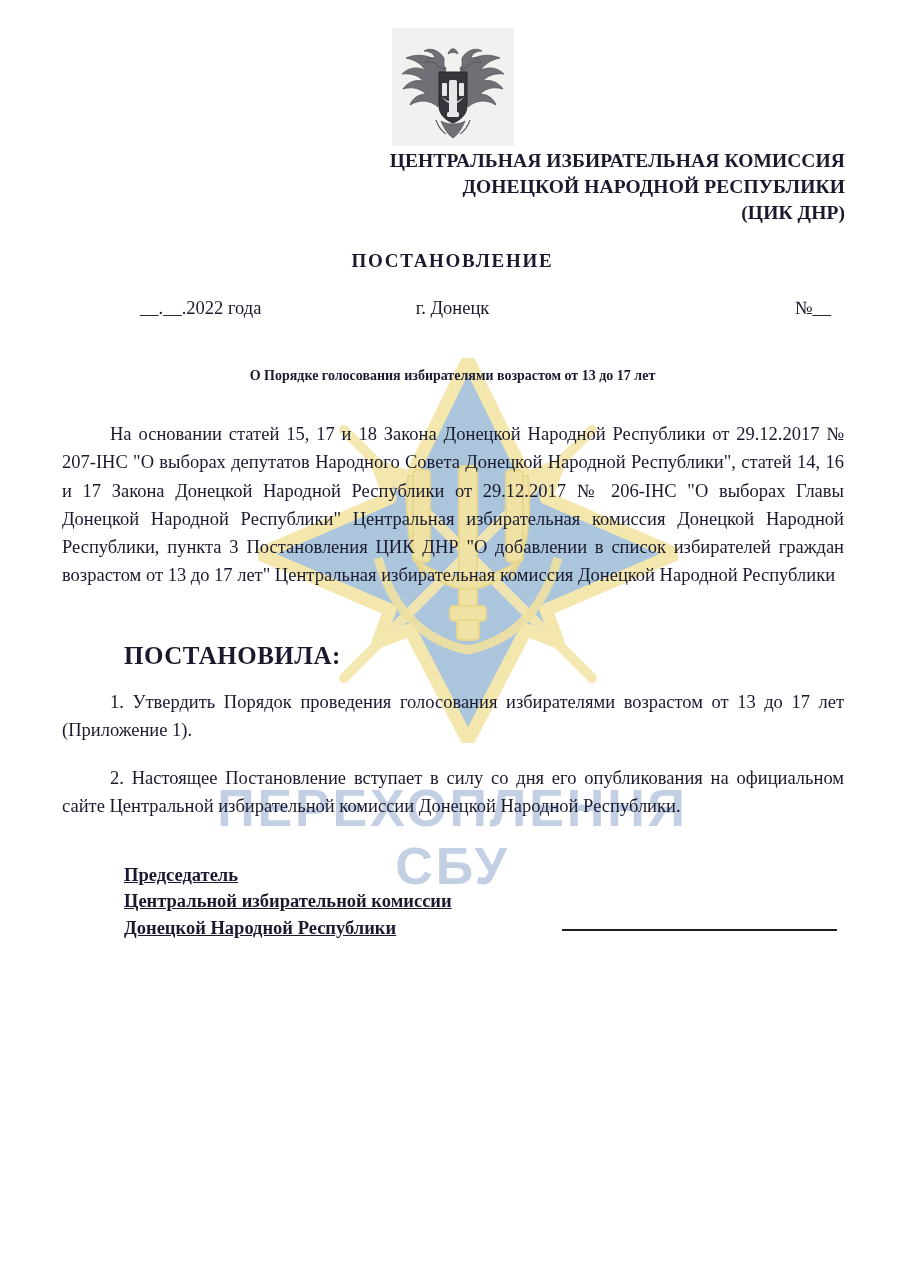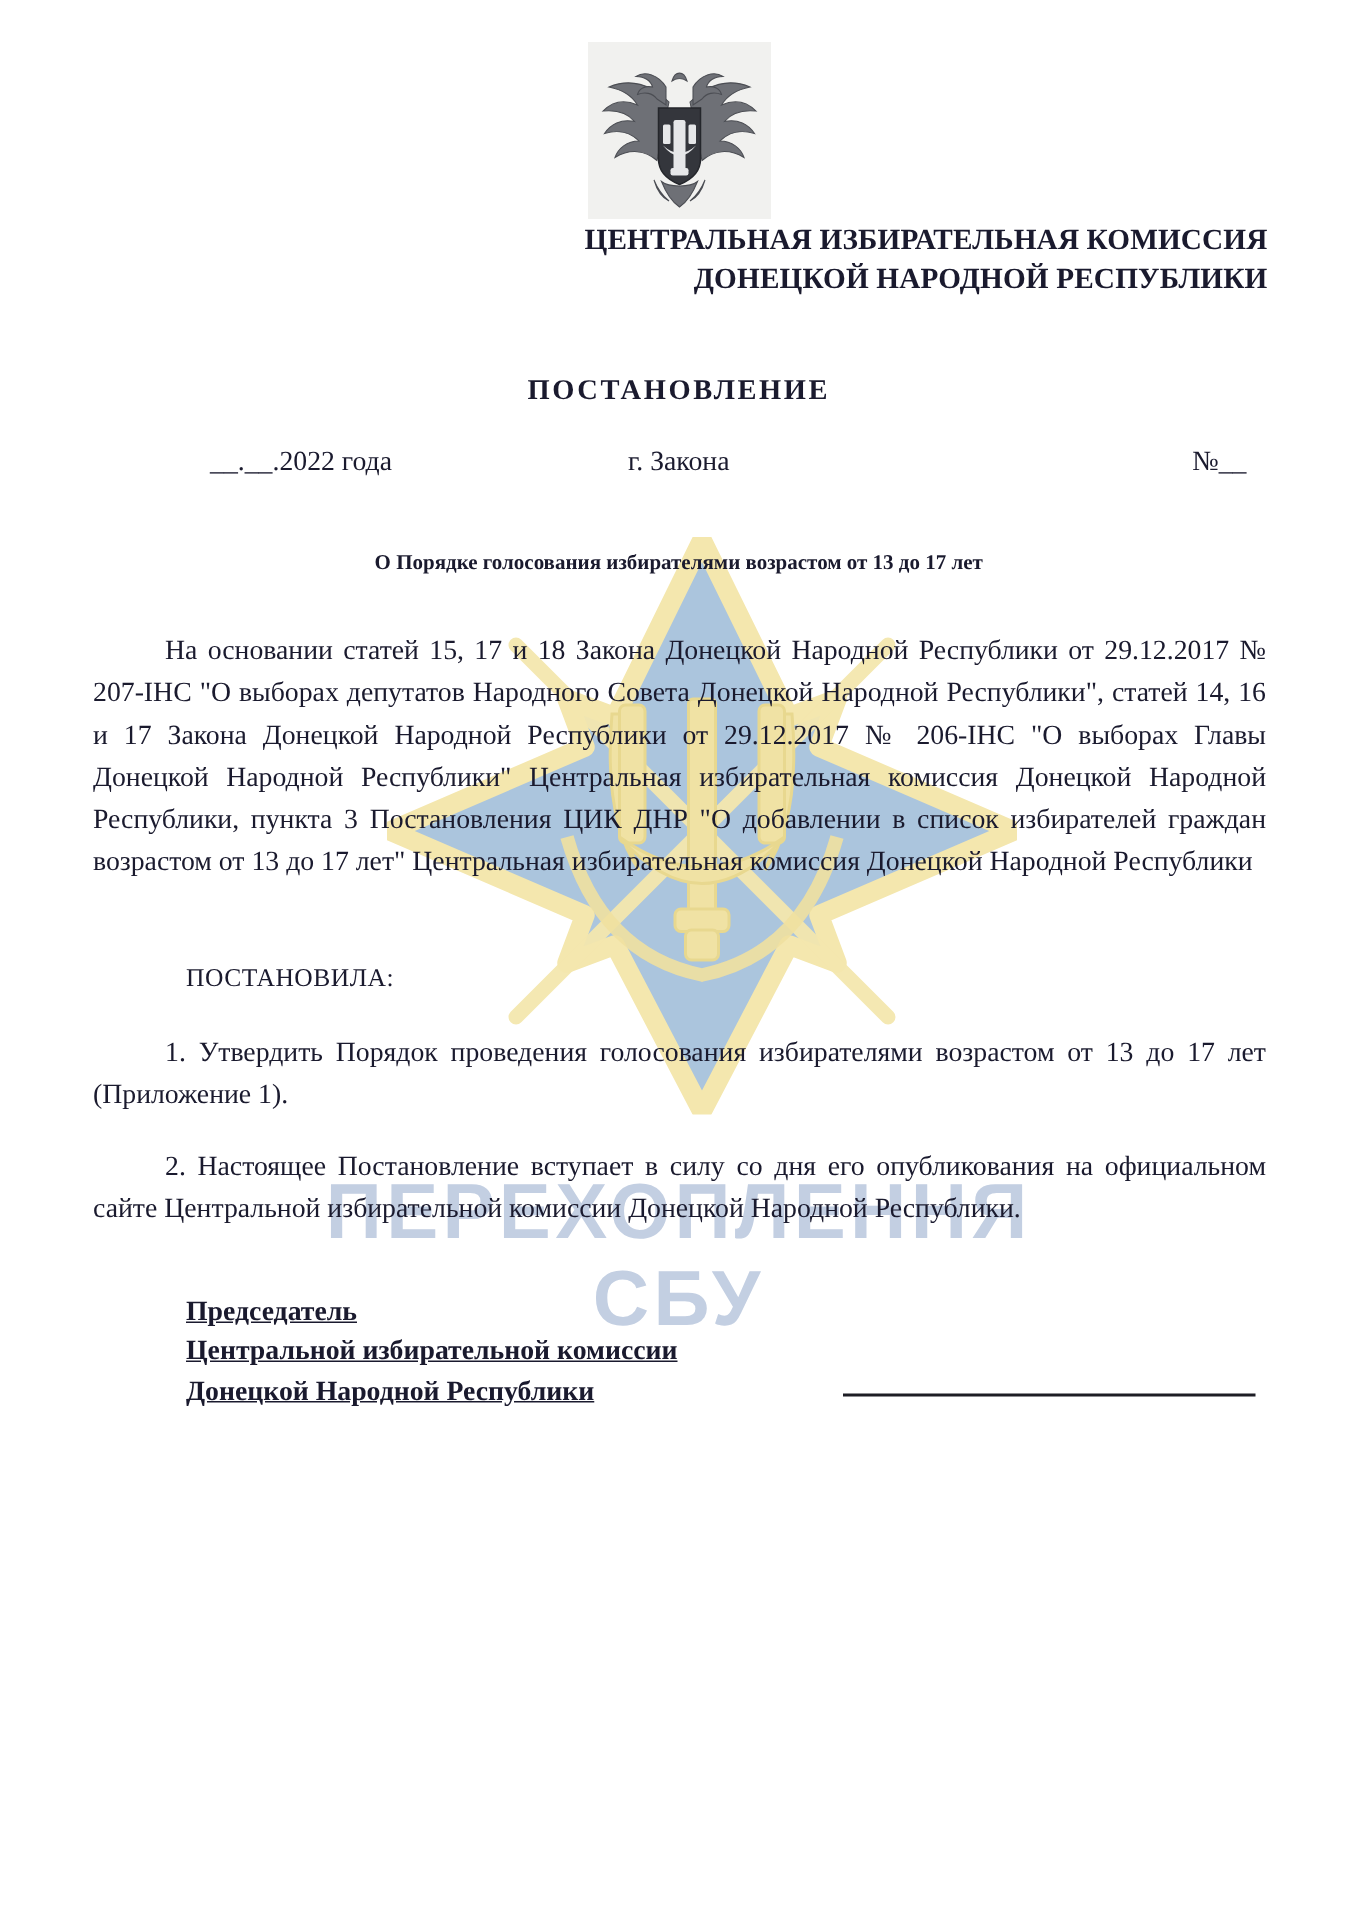--- a/index.html
+++ b/index.html
@@ -140,22 +140,22 @@
     text-justify: inter-word;
   }
   #preamble { top: 420px; }
   #item1    { top: 688px; }
   #item2    { top: 764px; }
 
   .resolve-word {
     position: absolute;
     left: 124px;
     top: 642px;
-    font-weight: 400;
-    font-size: 17px;
+    font-weight: 700;
+    font-size: 25px;
     letter-spacing: 0.02em;
   }
 
   
   .sign-block {
     position: absolute;
     left: 124px;
     top: 862px;
     font-weight: 700;
     font-size: 18.5px;
@@ -251,27 +251,28 @@
           <rect x="67" y="55" width="5" height="13" rx="1"></rect>
           <path d="M50 69 q11 10 22 0 q-11 14 -22 0 z"></path>
           <rect x="55" y="84" width="12" height="5" rx="1.5"></rect>
         </g>
       </svg>
     </div>
 
     <div class="org-title">
       <span class="line">ЦЕНТРАЛЬНАЯ ИЗБИРАТЕЛЬНАЯ КОМИССИЯ</span>
       <span class="line">ДОНЕЦКОЙ НАРОДНОЙ РЕСПУБЛИКИ</span>
+      <span class="line">(ЦИК ДНР)</span>
     </div>
 
     <div class="doc-type">ПОСТАНОВЛЕНИЕ</div>
 
     <div class="meta-row">
       <span class="meta-date">__.__.2022 года</span>
-      <span class="meta-city">г. Закона</span>
+      <span class="meta-city">г. Донецк</span>
       <span class="meta-num">№__</span>
     </div>
 
     <div class="subject">О Порядке голосования  избирателями возрастом от 13 до 17 лет</div>
 
     <div class="body-block" id="preamble">
       <p>На основании статей 15, 17 и 18 Закона Донецкой Народной Республики от 29.12.2017 № 207-IHC "О выборах депутатов Народного Совета Донецкой Народной Республики", статей 14, 16 и 17 Закона Донецкой Народной Республики от 29.12.2017 № 206-IHC "О выборах Главы Донецкой Народной Республики" Центральная избирательная комиссия Донецкой Народной Республики, пункта 3 Постановления ЦИК ДНР "О добавлении в список избирателей граждан возрастом от 13 до 17 лет" Центральная избирательная комиссия Донецкой Народной Республики</p>
     </div>
 
     <div class="resolve-word">ПОСТАНОВИЛА:</div>

